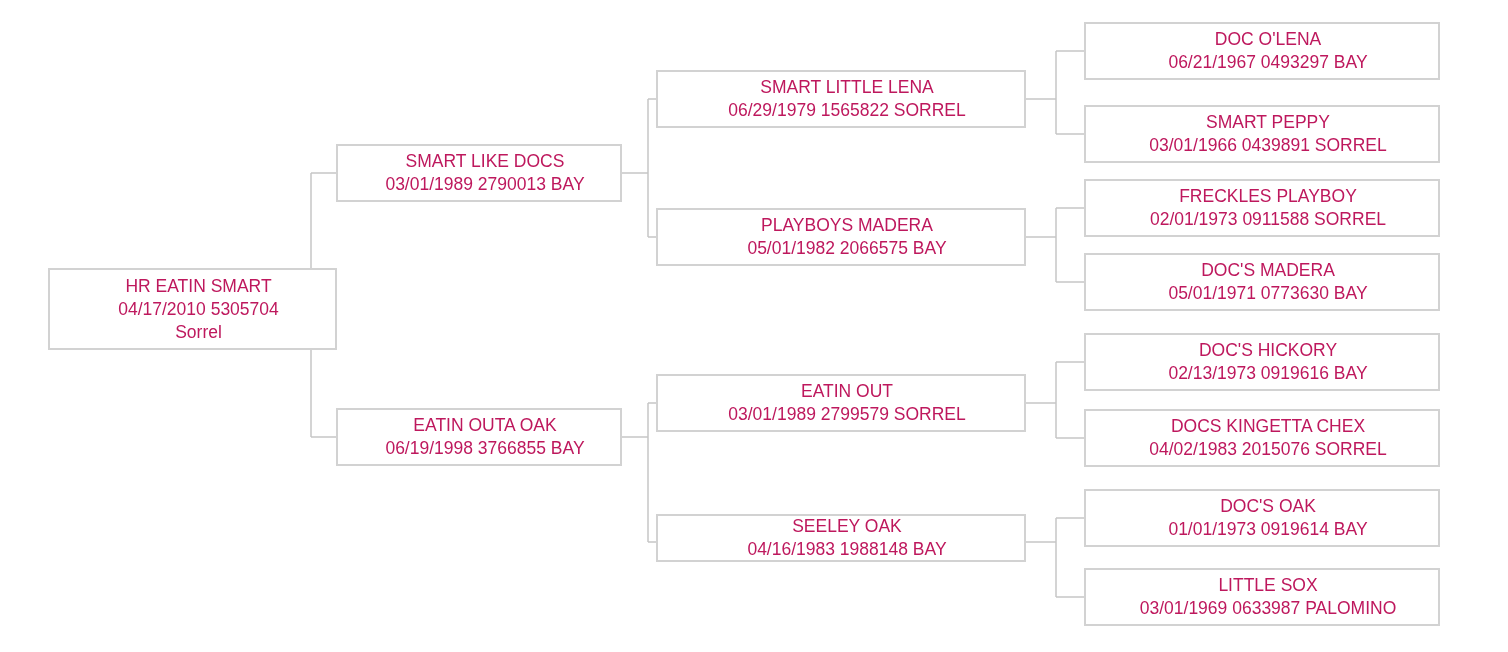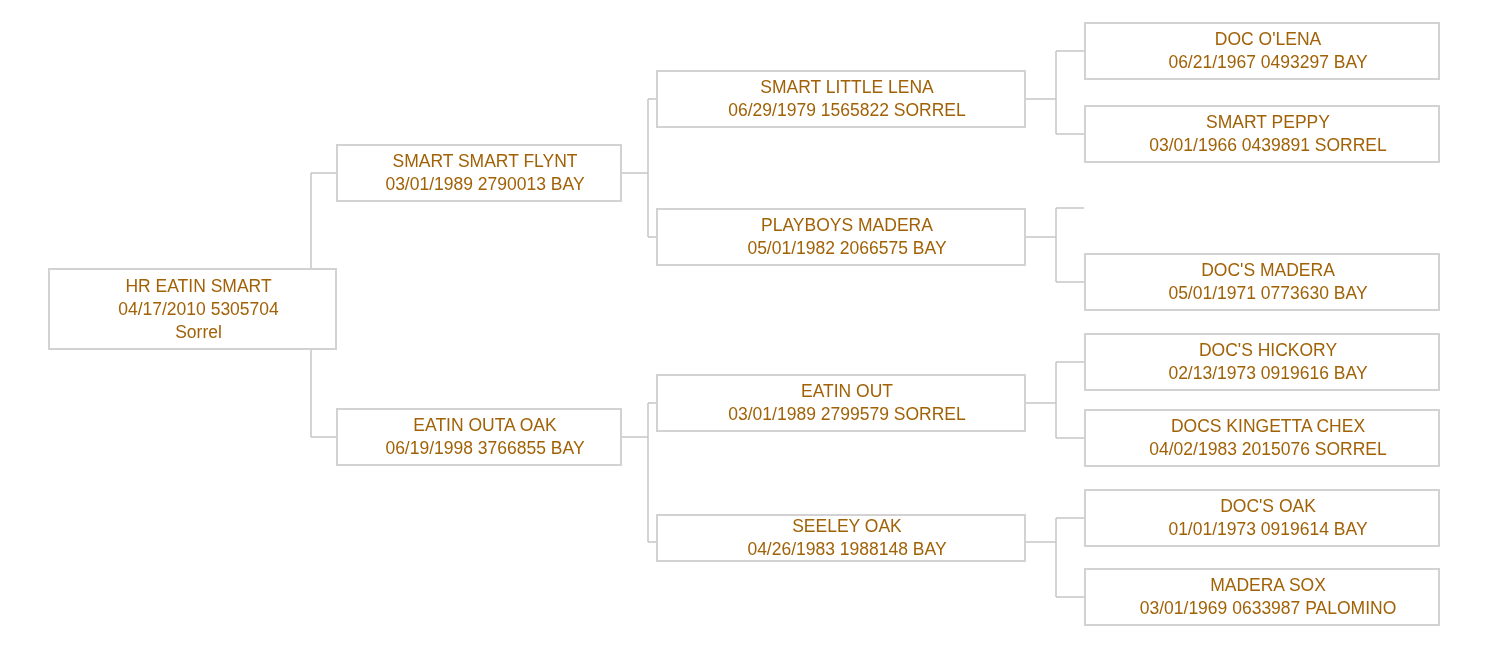--- a/index.html
+++ b/index.html
@@ -25,21 +25,21 @@
   .node {
     position: absolute;
     box-sizing: border-box;
     border: 2px solid #d2d2d2;
     background: #ffffff;
     display: flex;
     flex-direction: column;
     align-items: center;
     justify-content: center;
     text-align: center;
-    color: #a16207;
+    color: #be185d;
     font-size: 17.5px;
     line-height: 23px;
     white-space: nowrap;
     padding-left: 12px;
   }
   .node .line { display: block; }
 </style>
 </head>
 <body>
 
@@ -55,21 +55,21 @@
     <path d="M1026 542 H1056 M1056 518 V597 M1056 518 H1084 M1056 597 H1084" stroke="#c6c6c6" stroke-width="1.5" fill="none"></path>
   </svg>
 
   <div class="node" style="left:48px; top:268px; width:289px; height:82px">
     <span class="line">HR EATIN SMART</span>
     <span class="line">04/17/2010 5305704</span>
     <span class="line">Sorrel</span>
   </div>
 
   <div class="node" style="left:336px; top:144px; width:286px; height:58px">
-    <span class="line">SMART SMART FLYNT</span>
+    <span class="line">SMART LIKE DOCS</span>
     <span class="line">03/01/1989 2790013 BAY</span>
   </div>
   <div class="node" style="left:336px; top:408px; width:286px; height:58px">
     <span class="line">EATIN OUTA OAK</span>
     <span class="line">06/19/1998 3766855 BAY</span>
   </div>
 
   <div class="node" style="left:656px; top:70px; width:370px; height:58px">
     <span class="line">SMART LITTLE LENA</span>
     <span class="line">06/29/1979 1565822 SORREL</span>
@@ -77,45 +77,49 @@
   <div class="node" style="left:656px; top:208px; width:370px; height:58px">
     <span class="line">PLAYBOYS MADERA</span>
     <span class="line">05/01/1982 2066575 BAY</span>
   </div>
   <div class="node" style="left:656px; top:374px; width:370px; height:58px">
     <span class="line">EATIN OUT</span>
     <span class="line">03/01/1989 2799579 SORREL</span>
   </div>
   <div class="node" style="left:656px; top:514px; width:370px; height:48px">
     <span class="line">SEELEY OAK</span>
-    <span class="line">04/26/1983 1988148 BAY</span>
+    <span class="line">04/16/1983 1988148 BAY</span>
   </div>
 
   <div class="node" style="left:1084px; top:22px; width:356px; height:58px">
     <span class="line">DOC O'LENA</span>
     <span class="line">06/21/1967 0493297 BAY</span>
   </div>
   <div class="node" style="left:1084px; top:105px; width:356px; height:58px">
     <span class="line">SMART PEPPY</span>
     <span class="line">03/01/1966 0439891 SORREL</span>
+  </div>
+  <div class="node" style="left:1084px; top:179px; width:356px; height:58px">
+    <span class="line">FRECKLES PLAYBOY</span>
+    <span class="line">02/01/1973 0911588 SORREL</span>
   </div>
   <div class="node" style="left:1084px; top:253px; width:356px; height:58px">
     <span class="line">DOC'S MADERA</span>
     <span class="line">05/01/1971 0773630 BAY</span>
   </div>
   <div class="node" style="left:1084px; top:333px; width:356px; height:58px">
     <span class="line">DOC'S HICKORY</span>
     <span class="line">02/13/1973 0919616 BAY</span>
   </div>
   <div class="node" style="left:1084px; top:409px; width:356px; height:58px">
     <span class="line">DOCS KINGETTA CHEX</span>
     <span class="line">04/02/1983 2015076 SORREL</span>
   </div>
   <div class="node" style="left:1084px; top:489px; width:356px; height:58px">
     <span class="line">DOC'S OAK</span>
     <span class="line">01/01/1973 0919614 BAY</span>
   </div>
   <div class="node" style="left:1084px; top:568px; width:356px; height:58px">
-    <span class="line">MADERA SOX</span>
+    <span class="line">LITTLE SOX</span>
     <span class="line">03/01/1969 0633987 PALOMINO</span>
   </div>
 
 </div>
 
 </body></html>

